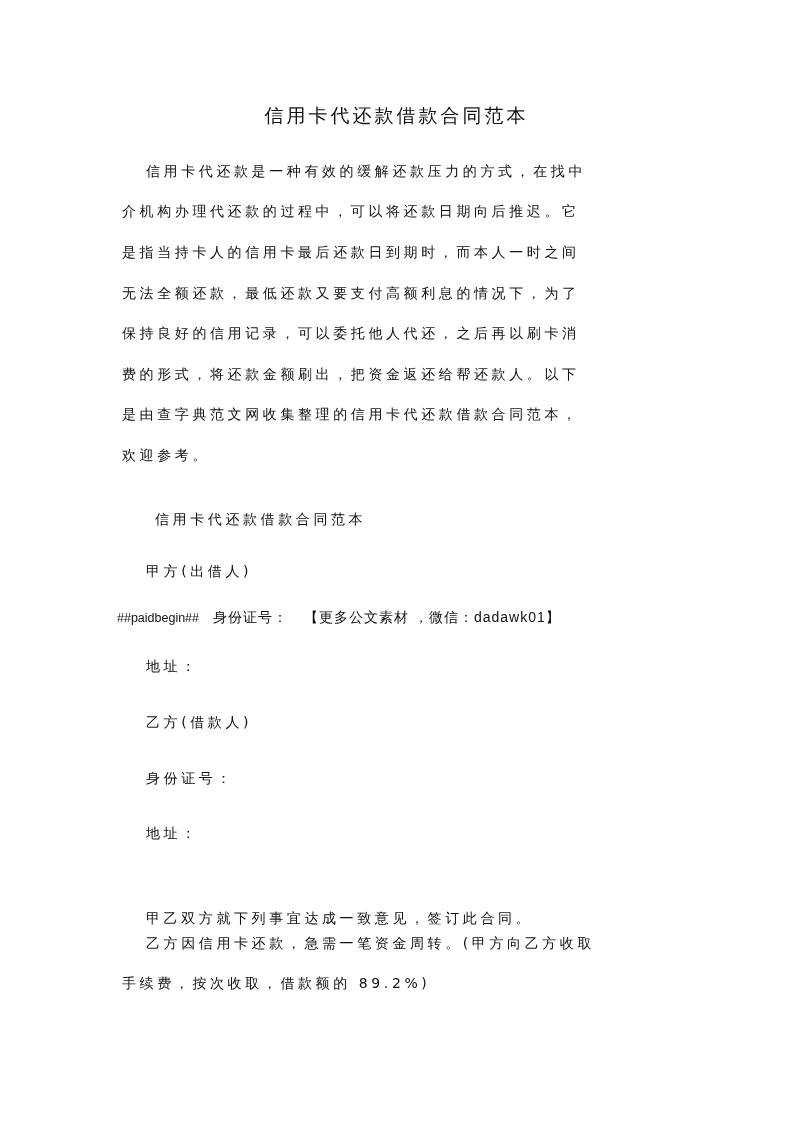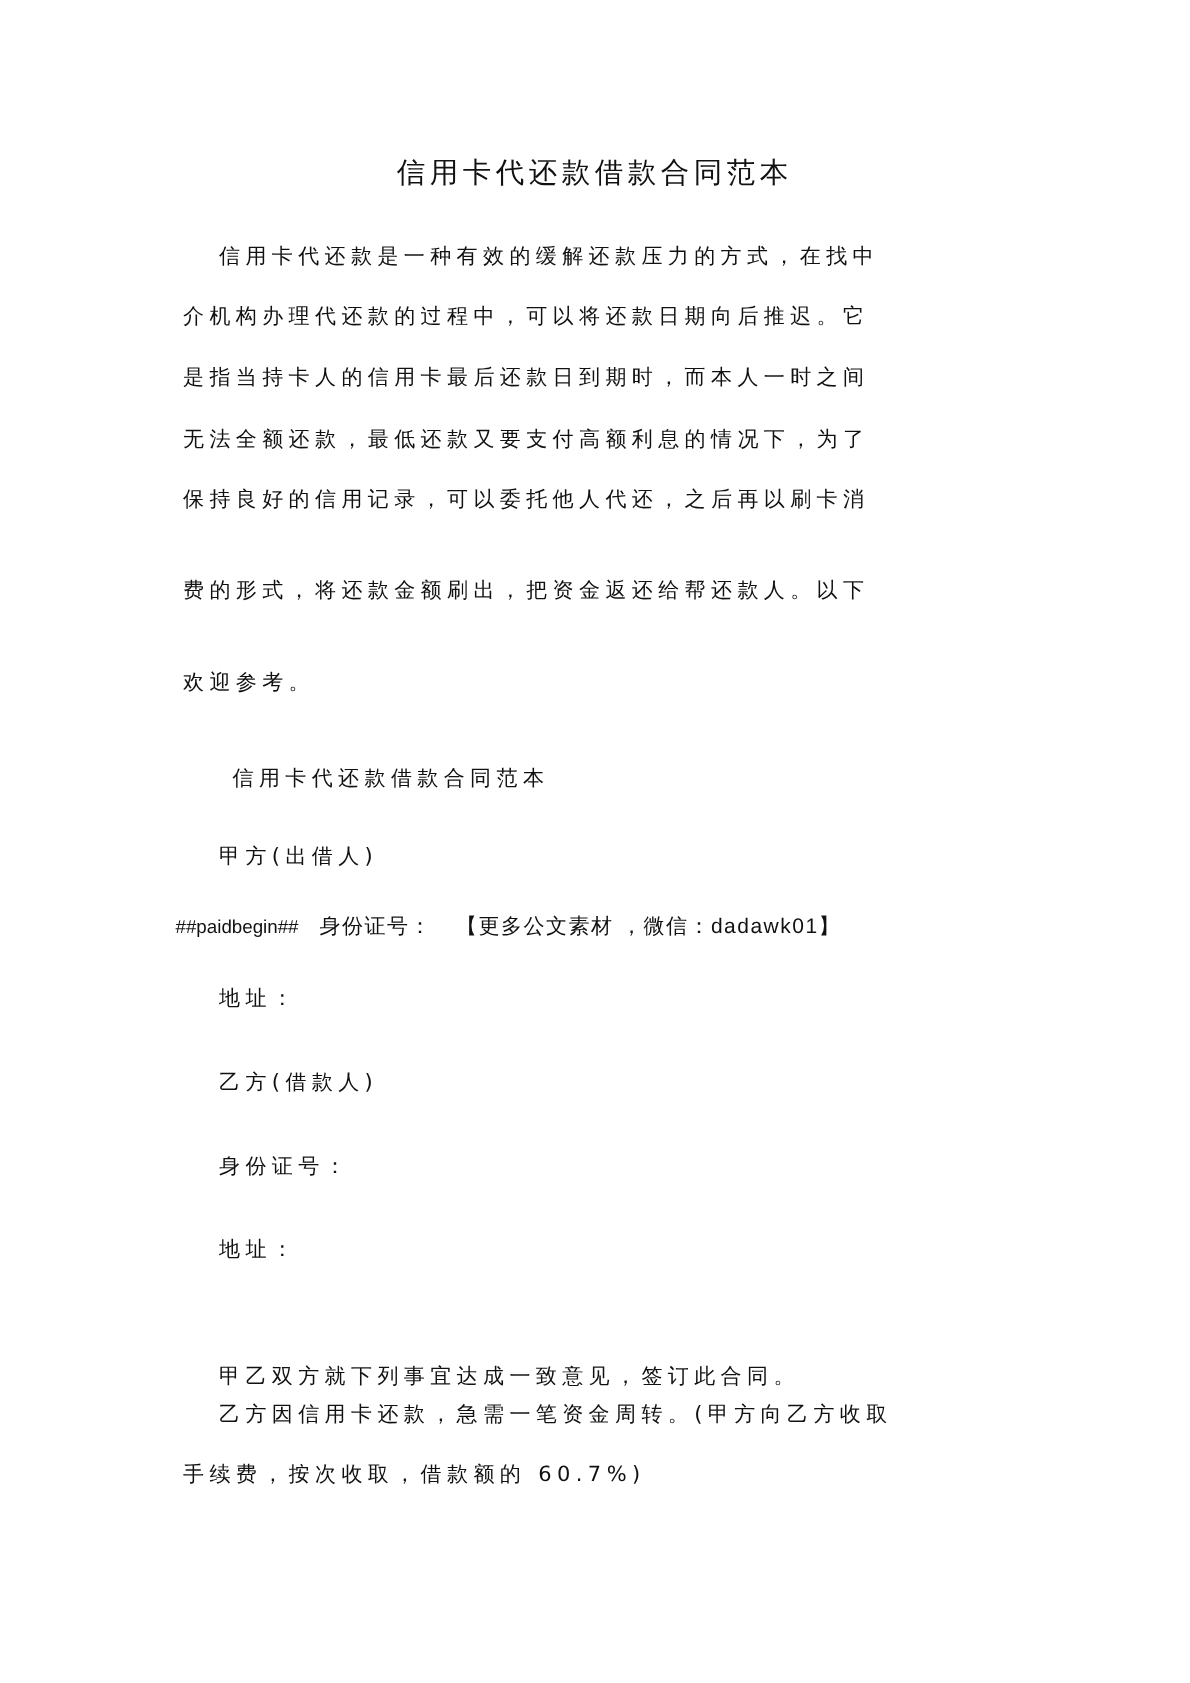--- a/index.html
+++ b/index.html
@@ -20,33 +20,34 @@
 
 <div class="page">
 
   <div class="title">信用卡代还款借款合同范本</div>
 
   <div class="line" style="top:157px; left:146px;">信用卡代还款是一种有效的缓解还款压力的方式，在找中</div>
   <div class="line" style="top:197px;">介机构办理代还款的过程中，可以将还款日期向后推迟。它</div>
   <div class="line" style="top:238px;">是指当持卡人的信用卡最后还款日到期时，而本人一时之间</div>
   <div class="line" style="top:279px;">无法全额还款，最低还款又要支付高额利息的情况下，为了</div>
   <div class="line" style="top:319px;">保持良好的信用记录，可以委托他人代还，之后再以刷卡消</div>
-  <div class="line" style="top:380px;">费的形式，将还款金额刷出，把资金返还给帮还款人。以下</div>
+  <div class="line" style="top:360px;">费的形式，将还款金额刷出，把资金返还给帮还款人。以下</div>
+  <div class="line" style="top:400px;">是由查字典范文网收集整理的信用卡代还款借款合同范本，</div>
   <div class="line" style="top:441px;">欢迎参考。</div>
 
   <div class="line" style="top:505px; left:155px;">信用卡代还款借款合同范本</div>
 
   <div class="line" style="top:557px; left:146px;">甲方(出借人)</div>
 
   <div class="paid">
     <span class="marker">##paidbegin##</span><span class="idlabel">身份证号：</span><span class="promo">【更多公文素材 ，微信：dadawk01】</span>
   </div>
 
   <div class="line" style="top:652px; left:146px;">地址：</div>
   <div class="line" style="top:708px; left:146px;">乙方(借款人)</div>
   <div class="line" style="top:764px; left:146px;">身份证号：</div>
   <div class="line" style="top:819px; left:146px;">地址：</div>
   <div class="line" style="top:874px; left:146px;margin-top:30px;">甲乙双方就下列事宜达成一致意见，签订此合同。</div>
 
   <div class="line" style="top:929px; left:146px;">乙方因信用卡还款，急需一笔资金周转。(甲方向乙方收取</div>
-  <div class="line" style="top:969px;">手续费，按次收取，借款额的 60.7%)</div>
+  <div class="line" style="top:969px;">手续费，按次收取，借款额的 89.2%)</div>
 
 </div>
 
 </body></html>

